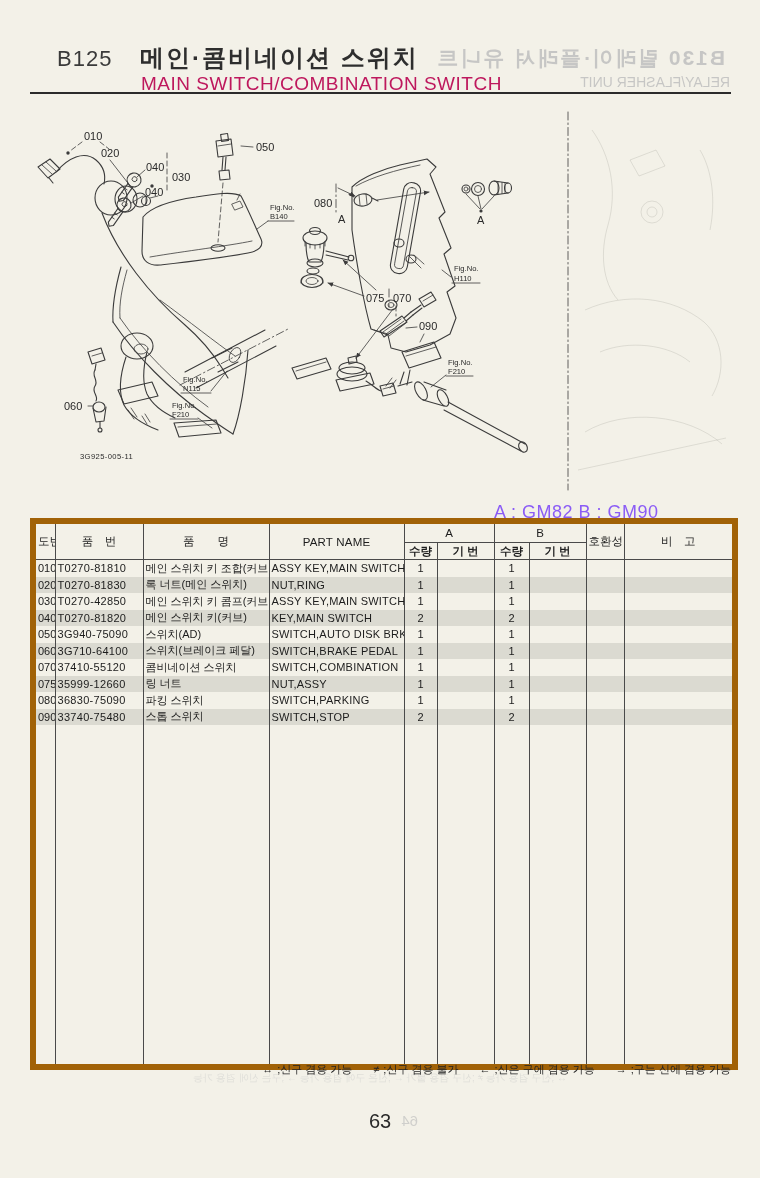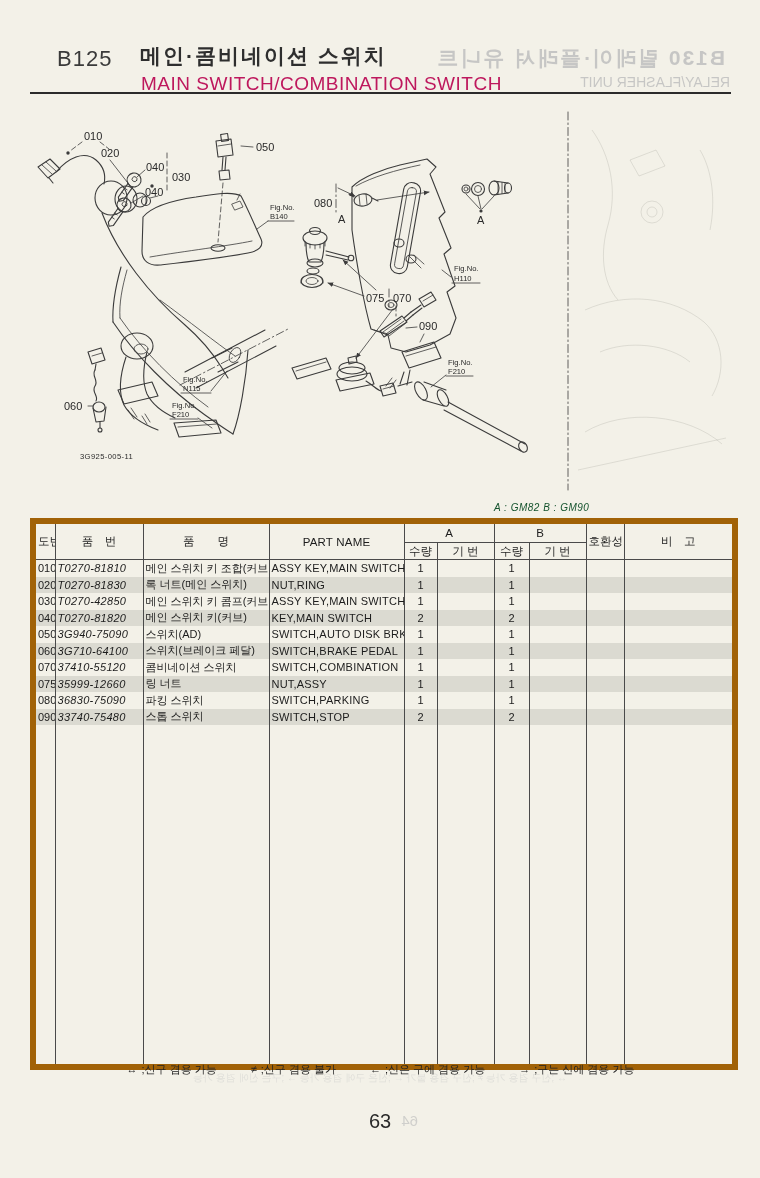--- a/index.html
+++ b/index.html
@@ -1,51 +1,51 @@
 <!DOCTYPE html>
 <html><head>
 <meta charset="utf-8">
 <style>
   html,body{margin:0;padding:0;}
   body{background:#b9b6ac;font-family:"Liberation Sans",sans-serif;}
   .page{position:relative;width:760px;height:1178px;margin:0 auto;background:#f3f1e8;overflow:hidden;color:#262626;}
 
   
   .code{position:absolute;left:57px;top:46px;font-size:22px;letter-spacing:1px;color:#3a3a3a;}
-  .title-ko{position:absolute;left:140px;top:42px;font-size:21px;font-weight:bold;letter-spacing:2px;color:#2e2e2e;text-align:center;}
+  .title-ko{position:absolute;left:140px;top:42px;font-size:24px;font-weight:bold;letter-spacing:2px;color:#2e2e2e;text-align:center;}
   .title-en{position:absolute;left:141px;top:73px;font-size:19px;letter-spacing:.5px;color:#be185d;}
   .rule{position:absolute;left:30px;top:92px;width:701px;height:2px;background:#2b2b2b;}
 
   
   .ghost{position:absolute;transform:scaleX(-1);color:rgba(125,130,140,.38);pointer-events:none;white-space:nowrap;}
   .ghost-title-ko{left:395px;top:44px;width:330px;font-size:21px;font-weight:bold;letter-spacing:2px;}
   .ghost-title-en{left:540px;top:74px;width:190px;font-size:14px;}
   .ghost-page{left:378px;top:1112px;width:40px;font-size:15px;color:rgba(125,130,140,.30);}
   .ghost-legend{left:60px;top:1071px;width:640px;font-size:10px;color:rgba(125,130,140,.16);text-align:center;}
 
   
-  .models-note{position:absolute;left:494px;top:502px;font-size:10px;letter-spacing:.5px;color:#14532d;font-style:italic;}
+  .models-note{position:absolute;left:494px;top:502px;font-size:18px;letter-spacing:.5px;color:#8b5cf6;}
 
   
   .tbl{position:absolute;left:30px;top:518px;width:702px;border-collapse:collapse;table-layout:fixed;background:transparent;}
   .tbl td,.tbl th{border-left:1px solid #4a4a4a;border-right:1px solid #4a4a4a;padding:0 2px;font-weight:normal;
     font-size:11px;color:#1c1c1c;overflow:hidden;white-space:nowrap;}
   .tbl{border:6px solid #a16207;}
   .tbl thead th{border:1px solid #4a4a4a;font-size:11.5px;}
   .tbl thead tr.h1 th{height:18px;}
-  .tbl thead tr.h2 th{height:16px;}
+  .tbl thead tr.h2 th{height:16px;font-weight:bold;}
   .tbl tbody td{height:16.5px;border-top:none;border-bottom:none;}
   .tbl tbody tr.shade td{background:#dbdad1;}
   .tbl tbody tr.filler td{height:339px;}
   .c{text-align:center;}
-  .pn{letter-spacing:.3px;font-style:italic;}
+  .pn{letter-spacing:.3px;}
   .en{letter-spacing:.2px;}
 
   
-  .legend{position:absolute;left:30px;top:1062px;width:701px;display:flex;justify-content:center;gap:34px;font-size:11px;color:#222;}
+  .legend{position:absolute;left:30px;top:1062px;width:701px;display:flex;justify-content:flex-end;gap:21px;font-size:11px;color:#222;}
   .legend .sym{margin-right:4px;}
   .pageno{position:absolute;left:0;top:1110px;width:760px;text-align:center;font-size:20px;color:#2a2a2a;}
 
   
   .diagram{position:absolute;left:0;top:100px;}
   .diagram text{font-family:"Liberation Sans",sans-serif;fill:#2a2a2a;}
   .lbl{font-size:11px;}
   .fg{font-size:7.6px;}
   .dn{font-size:7.6px;letter-spacing:.4px;fill:#3a3a3a;}
   .ln{stroke:#3b3b3b;stroke-width:1.1;fill:none;stroke-linecap:round;stroke-linejoin:round;}

